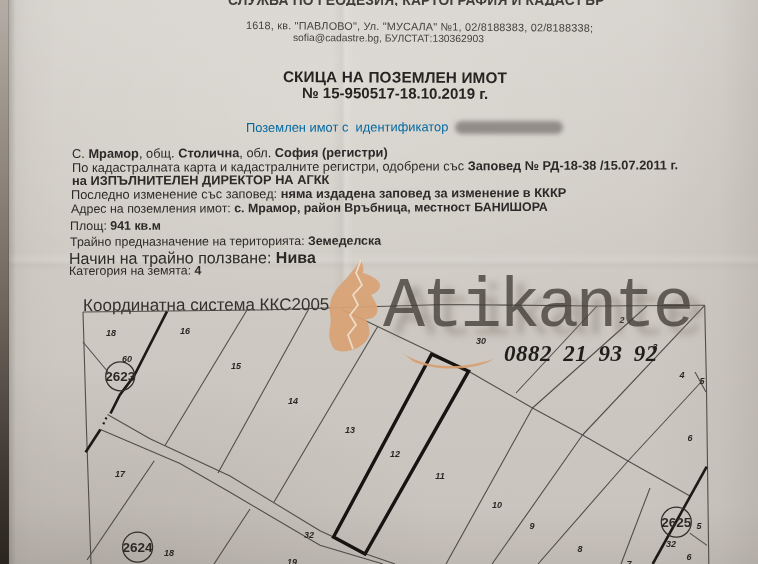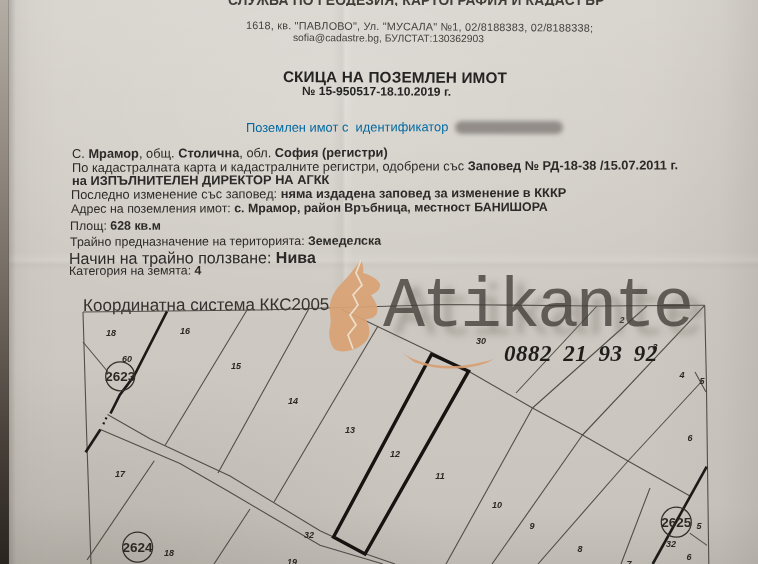--- a/index.html
+++ b/index.html
@@ -36,32 +36,32 @@
 <div class="abs" style="left:0;top:0;width:628px;height:6px;overflow:hidden;">
   <div style="position:absolute;left:228px;top:-8px;font-size:14.5px;font-weight:bold;color:#413d39;letter-spacing:0.2px;transform:scaleX(0.95);transform-origin:left top;">СЛУЖБА ПО ГЕОДЕЗИЯ, КАРТОГРАФИЯ И КАДАСТЪР - ГР. СОФИЯ</div>
 </div>
 
 <div class="row" style="left:246px;top:19px;font-size:10.8px;letter-spacing:0.22px;color:#45423f;transform:rotate(0.45deg);transform-origin:left top;">1618, кв. "ПАВЛОВО", Ул. "МУСАЛА" №1, 02/8188383, 02/8188338;</div>
 
 <div class="row" style="left:293px;top:31.5px;font-size:10.3px;color:#45423f;transform:rotate(0.35deg);transform-origin:left top;">sofia@cadastre.bg, БУЛСТАТ:130362903</div>
 
 <div class="row" style="left:283px;top:67.5px;font-size:15.3px;font-weight:bold;letter-spacing:0.15px;color:#262422;transform:rotate(0.3deg);transform-origin:left top;">СКИЦА НА ПОЗЕМЛЕН ИМОТ</div>
 
-<div class="row" style="left:302px;top:84px;font-size:12px;font-weight:bold;letter-spacing:0.02px;color:#262422;transform:rotate(0.3deg);transform-origin:left top;">№ 15-950517-18.10.2019 г.</div>
+<div class="row" style="left:302px;top:84px;font-size:15px;font-weight:bold;letter-spacing:0.02px;color:#262422;transform:rotate(0.3deg);transform-origin:left top;">№ 15-950517-18.10.2019 г.</div>
 
 <div class="row" style="left:246px;top:120px;font-size:12.9px;color:#0369a1;">Поземлен имот с&nbsp; идентификатор</div>
 
 <div class="abs" style="left:455px;top:120.5px;width:108px;height:13px;background:#928d88;border-radius:7px;filter:blur(2.2px);"></div>
 
 <div class="row" style="left:72px;top:146px;">С. <b>Мрамор</b>, общ. <b>Столична</b>, обл. <b>София (регистри)</b></div>
 <div class="row" style="left:72px;top:159.5px;">По кадастралната карта и кадастралните регистри, одобрени със <b>Заповед № РД-18-38 /15.07.2011 г.</b></div>
 <div class="row" style="left:72px;top:173px;font-weight:bold;">на ИЗПЪЛНИТЕЛЕН ДИРЕКТОР НА АГКК</div>
 <div class="row" style="left:71px;top:187px;">Последно изменение със заповед: <b>няма издадена заповед за изменение в КККР</b></div>
 <div class="row" style="left:71px;top:202px;font-size:12.4px;">Адрес на поземления имот: <b>с. Мрамор, район Връбница, местност БАНИШОРА</b></div>
-<div class="row" style="left:70px;top:219px;font-size:12.4px;">Площ: <b>628 кв.м</b></div>
+<div class="row" style="left:70px;top:219px;font-size:12.4px;">Площ: <b>941 кв.м</b></div>
 <div class="row" style="left:70px;top:234.5px;font-size:12.4px;">Трайно предназначение на територията: <b>Земеделска</b></div>
 <div class="row" style="left:69px;top:249.5px;font-size:16px;">Начин на трайно ползване: <b>Нива</b></div>
 <div class="row" style="left:69px;top:264px;font-size:12.4px;text-align:right;">Категория на земята: <b>4</b></div>
 
 <div class="row" style="left:83px;top:296px;font-size:17px;color:#34312e;">Координатна система ККС2005</div>
 
 <svg class="abs" style="left:0;top:0;" width="758" height="564" viewBox="0 0 758 564">
   <g fill="none" stroke="#45413c" stroke-width="1.1" opacity="0.9">
 
     <polyline points="83,312 260,310 445,304.5 597,306 704.7,305.3"></polyline>

